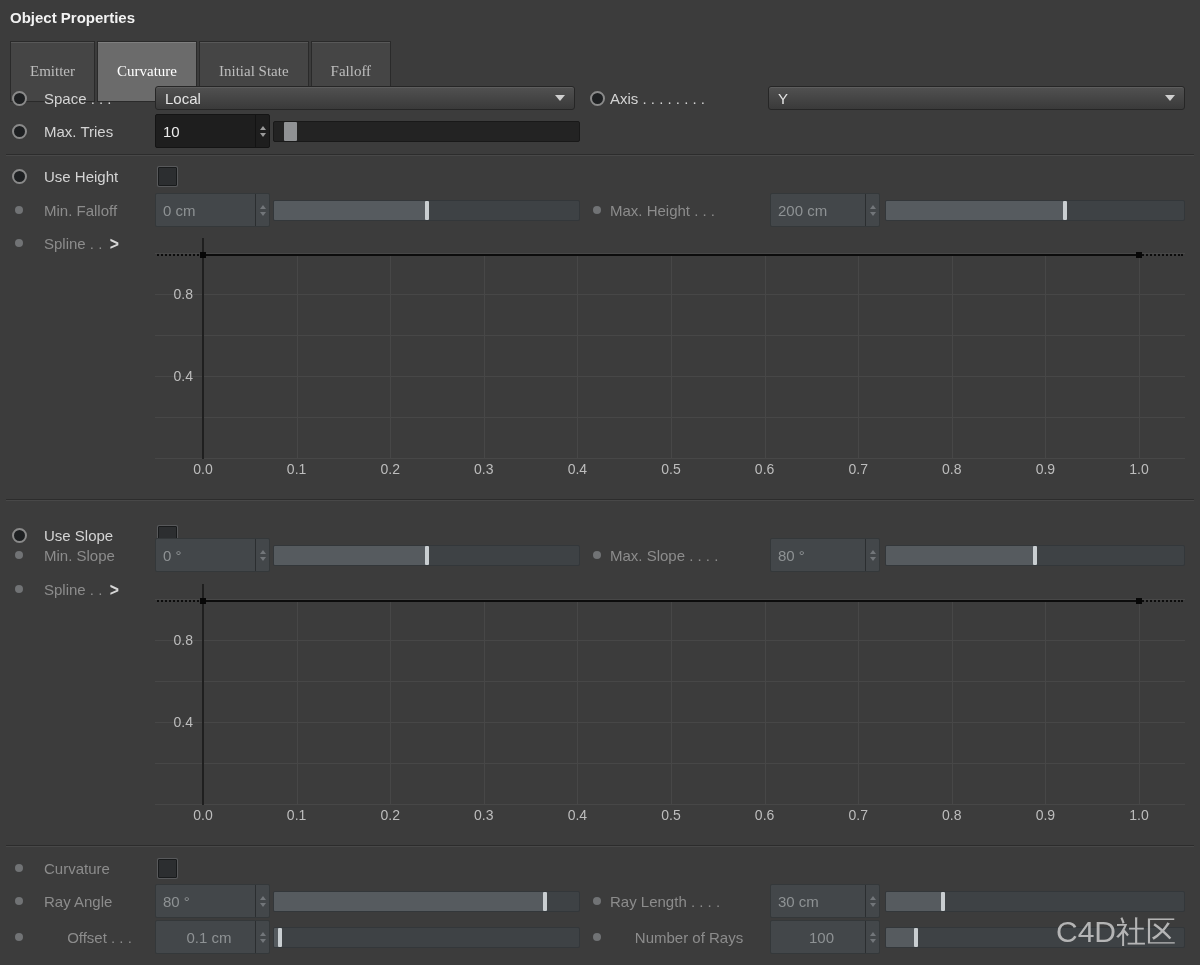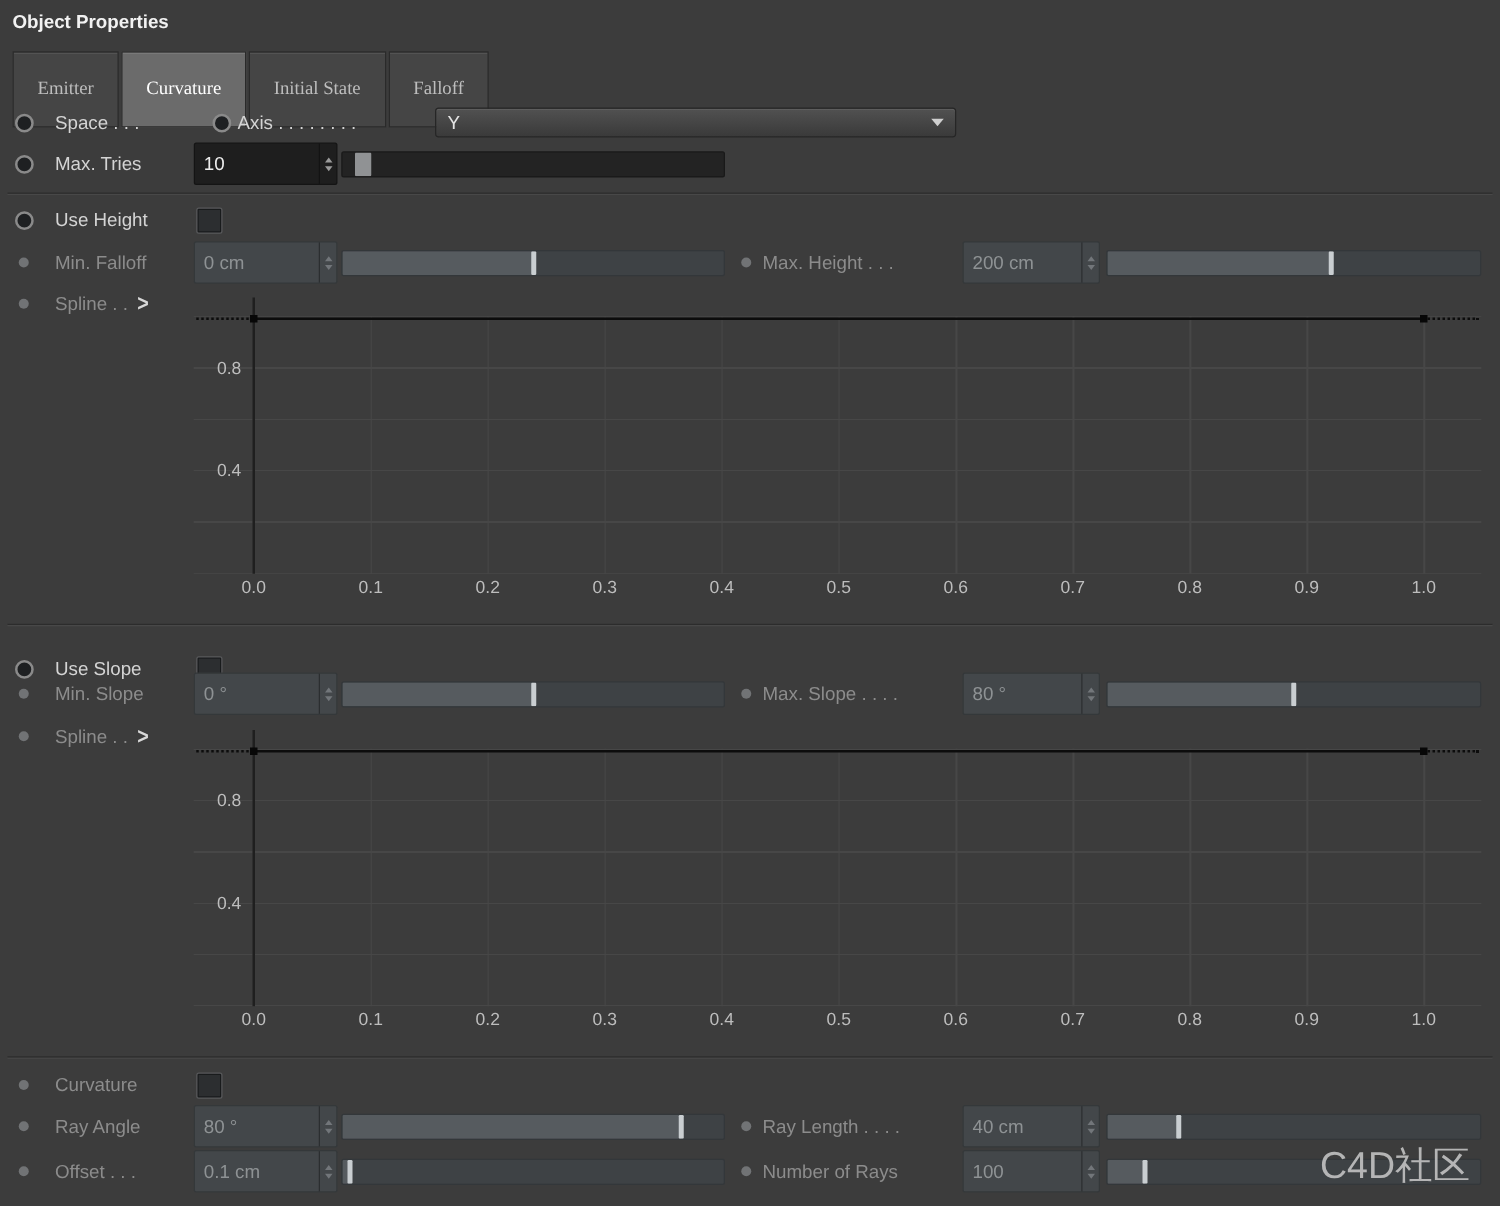--- a/index.html
+++ b/index.html
@@ -88,20 +88,24 @@
   <div class="tab active">Curvature</div>
   <div class="tab">Initial State</div>
   <div class="tab">Falloff</div>
 </div>
 
 <div class="row" style="top:85px;">
   <span class="ci w34">
       <i class="ring"></i>
     </span>
   <span class="lab w111">Space . . .</span>
+  <div class="dd w420">
+    <span>Local</span>
+    <span class="caret"></span>
+  </div>
   <span class="ci w22 ml13">
       <i class="ring"></i>
     </span>
   <span class="lab w158">Axis . . . . . . . .</span>
   <div class="dd w417">
     <span>Y</span>
     <span class="caret"></span>
   </div>
 </div>
 
@@ -294,33 +298,33 @@
   </div>
   <div class="sl dis w307 ml3">
     <div class="fill" style="width: 89%;"></div>
     <div class="knob" style="left: calc(89% - 2px);"></div>
   </div>
   <span class="ci w22 ml8">
       <i class="dot"></i>
     </span>
   <span class="lab g w158">Ray Length . . . .</span>
   <div class="fld dis w110 ml2">
-    <span class="fval">40 cm</span>
+    <span class="fval">30 cm</span>
     <span class="stepper">
         <i class="up"></i>
         <i class="dn"></i>
       </span>
   </div>
   <div class="sl dis w300 ml5">
     <div class="fill" style="width: 19%;"></div>
     <div class="knob" style="left: calc(19% - 2px);"></div>
   </div>
 </div>
 
-<div class="row" style="top:924px;">
+<div class="row" style="top:924px;text-align:center;">
   <span class="ci w34">
       <i class="dot"></i>
     </span>
   <span class="lab g w111">Offset . . .</span>
   <div class="fld dis w115">
     <span class="fval">0.1 cm</span>
     <span class="stepper">
         <i class="up"></i>
         <i class="dn"></i>
       </span>

